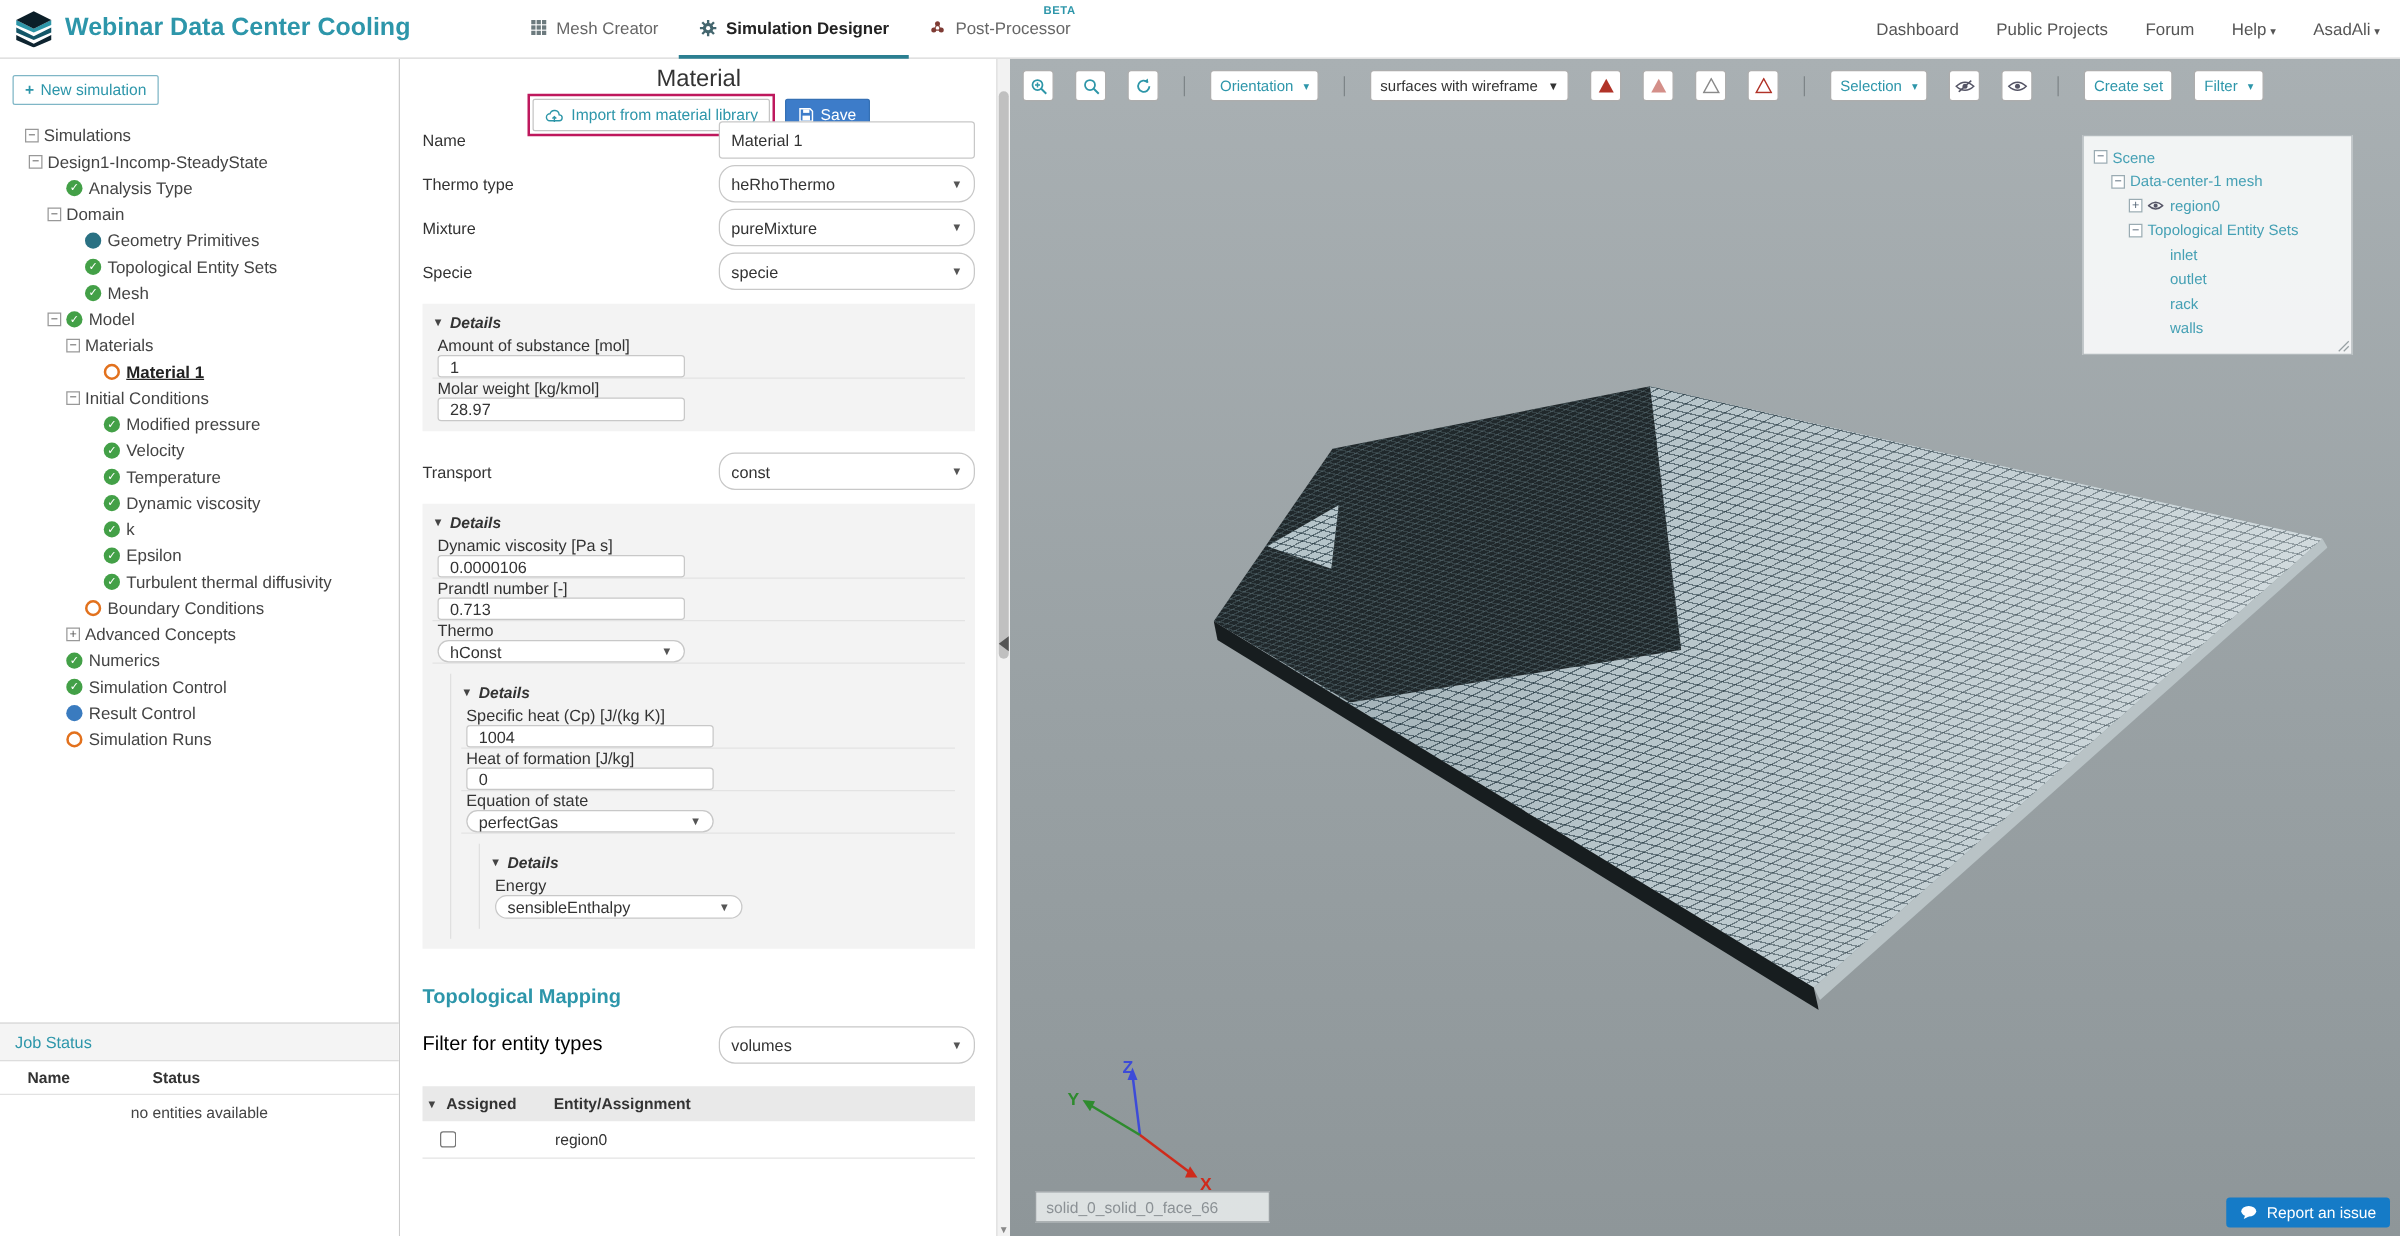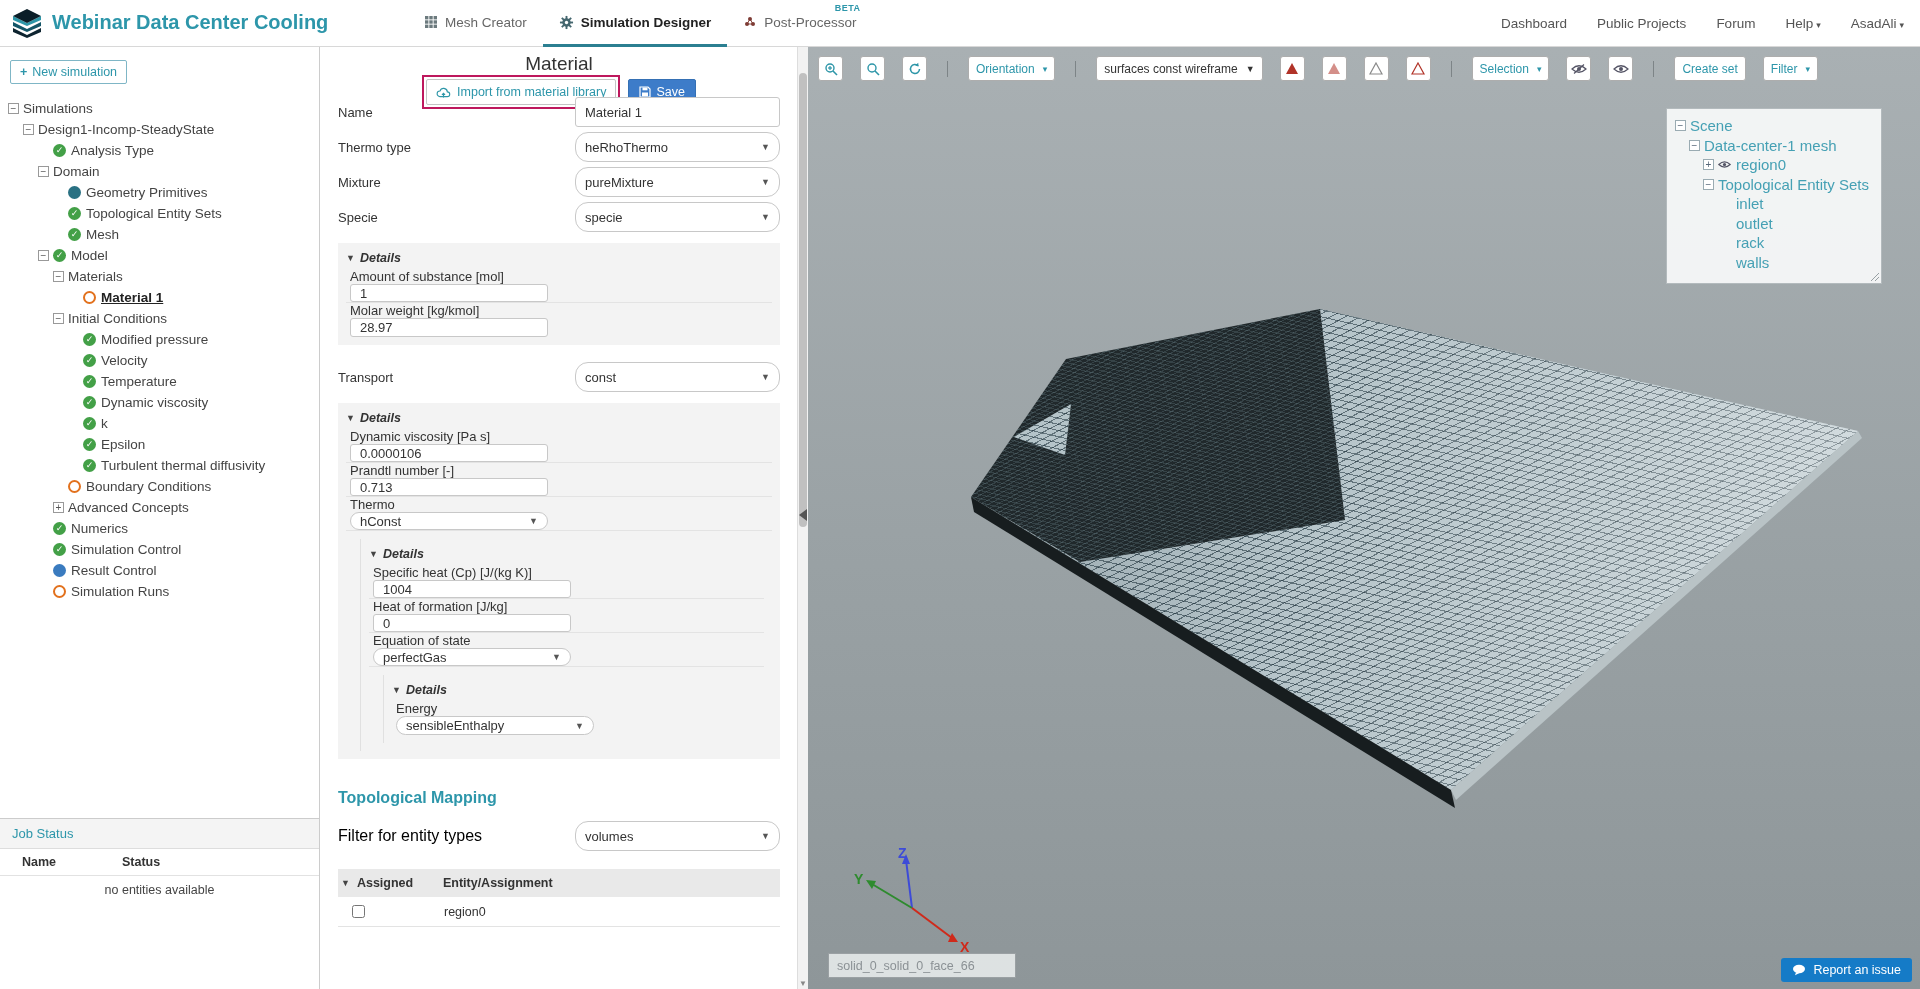--- a/index.html
+++ b/index.html
@@ -21,21 +21,21 @@
   .nav-item { cursor:pointer; white-space:nowrap; }
   .caret { font-size:9px; color:inherit; margin-left:3px; }
 
   
   .sidebar { position:absolute; top:47px; left:0; width:320px; bottom:0; background:#fff; border-right:1px solid #ccc; }
   .new-sim-btn { margin:13px 0 10px 10px; display:inline-flex; align-items:center; gap:5px;
     border:1px solid #7fb6c6; color:#2d96aa; background:#fff; font-size:12.5px; padding:4px 9px; border-radius:2px; cursor:pointer; }
   .plus-glyph::before { content:"+"; font-weight:bold; }
   .tree { font-size:13.5px; color:#444; margin-top:4px; }
   .titem { display:flex; align-items:center; height:21px; cursor:pointer; white-space:nowrap; }
-  .d0{padding-left:8px}.d1{padding-left:23px}.d2{padding-left:38px}.d3{padding-left:53px}.d4{padding-left:68px}
+  .d0{padding-left:20px}.d1{padding-left:23px}.d2{padding-left:38px}.d3{padding-left:53px}.d4{padding-left:68px}
   .exp { width:11px; height:11px; border:1px solid #999; background:#fff; color:#555;
     font-size:10px; line-height:9px; text-align:center; margin-right:4px; flex:none; }
   .exp.exp-minus::before{content:"−";} .exp.exp-plus::before{content:"+";}
   .exp.exp-hidden{visibility:hidden;}
   .st { width:13px; height:13px; border-radius:50%; margin-right:5px; flex:none; }
   .st.st-check{background:#43a047;}
   .st.st-check::before{content:"✓"; color:#fff; font-size:9px; display:block; text-align:center; line-height:13px;}
   .st.st-circle-orange{border:2px solid #e2711d; background:#fff;}
   .st.st-dot-teal{background:#2a7183;}
   .st.st-dot-blue{background:#3a7bbf;}
@@ -118,21 +118,21 @@
 
   .vp-toolbar { position:absolute; top:9px; left:10px; display:flex; align-items:center; gap:17px; z-index:5; }
   .vbtn { height:25px; min-width:25px; background:#fff; border:1px solid #adadad; border-radius:3px;
     display:flex; align-items:center; justify-content:center; gap:5px; padding:0 7px;
     font-size:12px; color:#2d96aa; cursor:pointer; white-space:nowrap; }
   .vbtn.icon-only { padding:0; width:25px; }
   .vbtn.mode { color:#333; }
   .vsep { width:1px; height:16px; background:#7d8487; margin:0 3px; }
 
   .scene-tree { position:absolute; top:61px; right:38px; width:216px; min-height:176px;
-    background:rgba(248,250,250,.92); border:1px solid #b3babd; font-size:15px; color:#45a0b4;
+    background:rgba(248,250,250,.92); border:1px solid #b3babd; font-size:12px; color:#45a0b4;
     padding:7px 8px 9px; z-index:4;margin-left:44px; }
   .st-row { display:flex; align-items:center; height:19.5px; cursor:pointer; white-space:nowrap; }
   .sd0{padding-left:0}.sd1{padding-left:14px}.sd2{padding-left:28px}.sd3{padding-left:46px}
   .scene-tree .exp { border-color:#9aabb2; color:#567; }
   .eye-ic { margin-right:5px; display:inline-flex; }
   .st-resize { position:absolute; right:1px; bottom:1px; }
 
   .triad { position:absolute; left:40px; bottom:15px; }
   .face-label { position:absolute; left:20px; bottom:11px; width:188px; height:25px;
     background:rgba(235,238,238,.85); border:1px solid #9aa0a3; color:#8b9195; font-size:12.5px;
@@ -529,21 +529,21 @@
           <path d="M10.2 0.8 L10.6 4.4 L7.2 3.4 Z" fill="#2d96a8"></path>
         </svg>
     </div>
     <div class="vsep"></div>
     <div class="vbtn">
         <span>Orientation</span>
         <span class="caret">▾</span>
       </div>
     <div class="vsep"></div>
     <div class="vbtn mode">
-        <span>surfaces const wireframe</span>
+        <span>surfaces with wireframe</span>
         <span class="caret">▼</span>
       </div>
     <div class="vbtn icon-only">
         <svg width="14" height="13" viewBox="0 0 14 13">
           <path d="M7 1 L13 12 H1 Z" fill="#b13328"></path>
         </svg>
       </div>
     <div class="vbtn icon-only">
         <svg width="14" height="13" viewBox="0 0 14 13">
           <path d="M7 1 L13 12 H1 Z" fill="#b13328" opacity=".55"></path>

